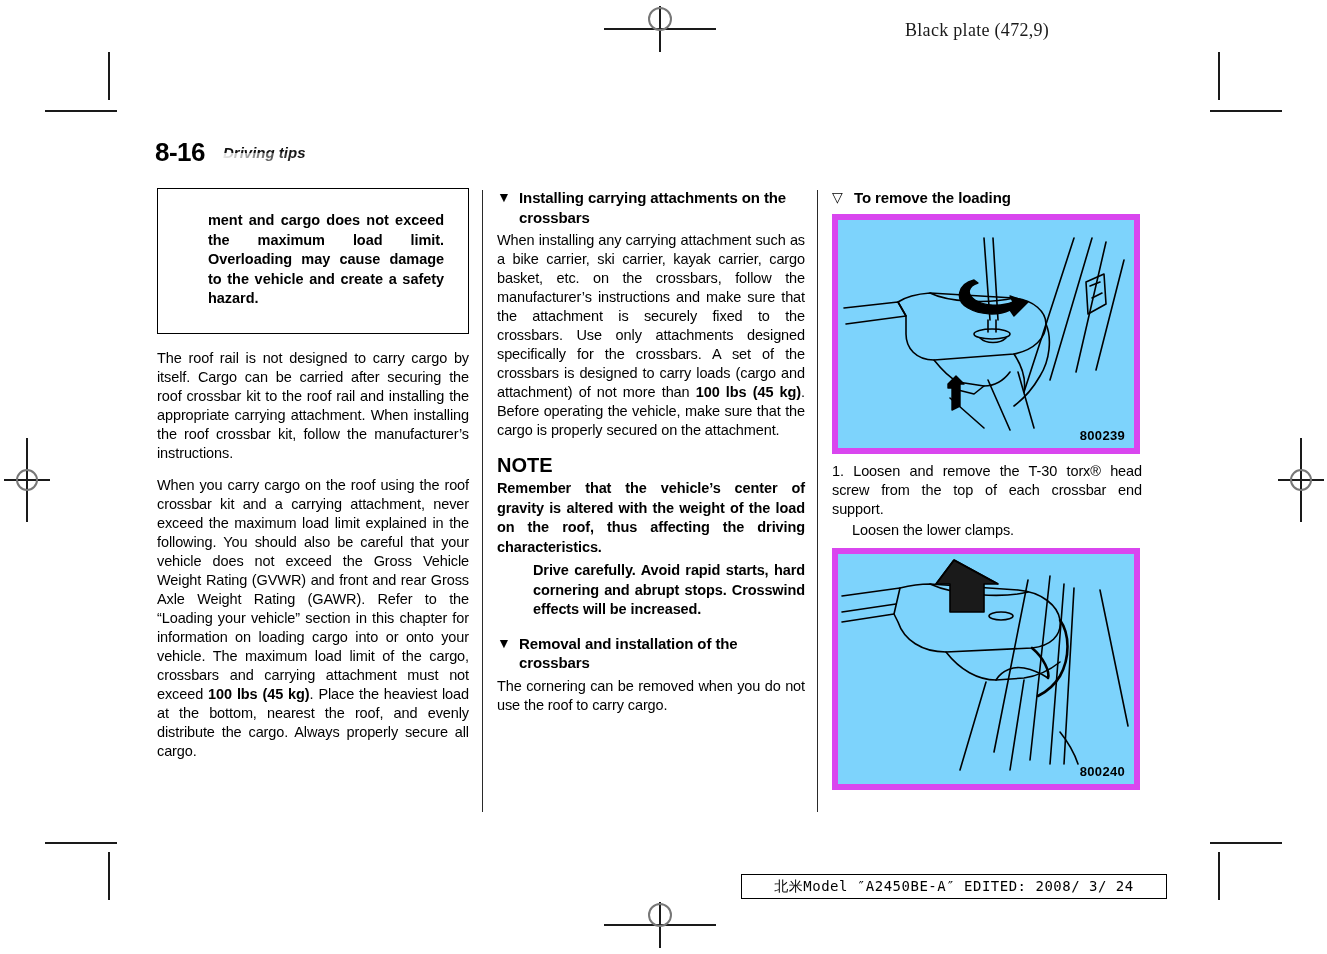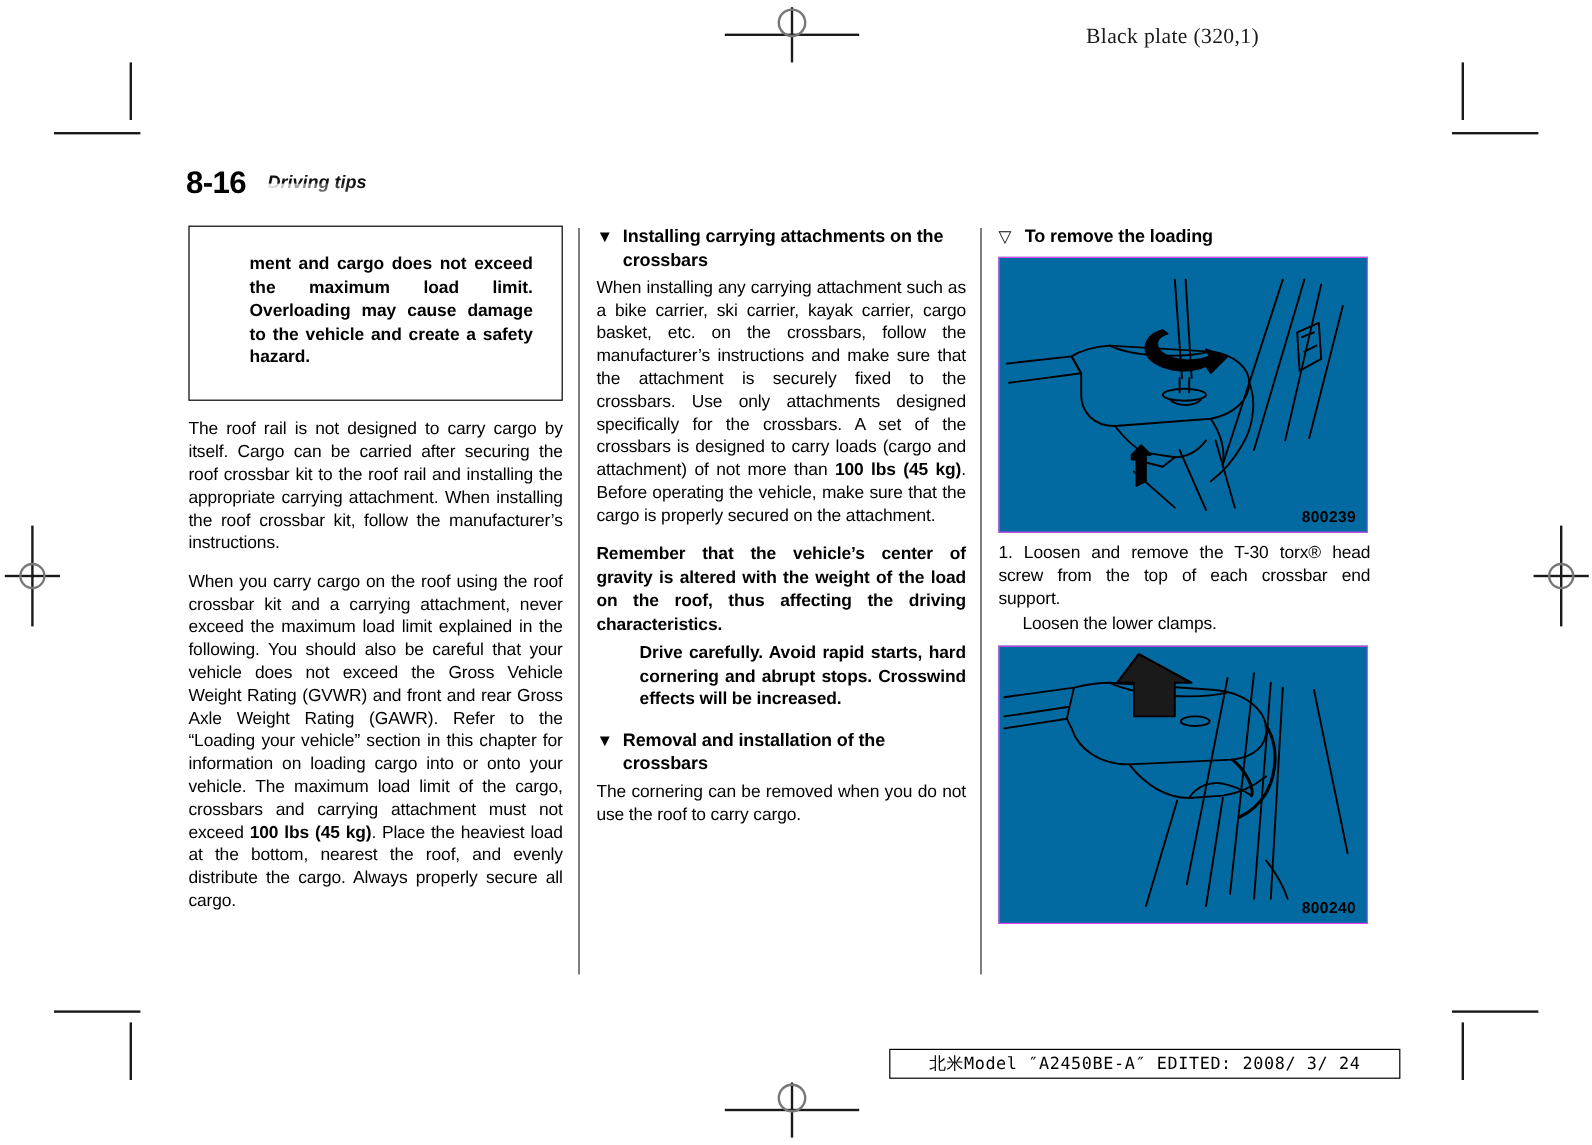--- a/index.html
+++ b/index.html
@@ -162,25 +162,25 @@
     font-size: 14.5px;
     font-weight: bold;
     line-height: 19.5px;
     text-align: justify;
     text-justify: inter-word;
     letter-spacing: -0.1px;
   }
 
   
   .figure {
-    border: 1px solid #d946ef;
+    border: 6px solid #d946ef;
     width: 308px;
     box-sizing: border-box;
     position: relative;
-    background: #0369a1;
+    background: #7dd3fc;
     margin: 6px 0 8px 0;
   }
   .fig-id {
     position: absolute;
     right: 9px;
     bottom: 5px;
     font-size: 13px;
     font-weight: bold;
     letter-spacing: 0.3px;
     color: #000;
@@ -251,21 +251,21 @@
   <div class="rv"></div>
   <div class="rh"></div>
   <div class="rc" style="left:12px; top:31px; width:18px; height:18px;"></div>
 </div>
 <div class="reg-mark" style="left:1278px; top:438px; width:46px; height:84px;">
   <div class="rv"></div>
   <div class="rh"></div>
   <div class="rc" style="left:12px; top:31px; width:18px; height:18px;"></div>
 </div>
 
-<div class="black-plate">Black plate (320,1)</div>
+<div class="black-plate">Black plate (472,9)</div>
 
 <div class="running-head">
   <div class="head-rule"></div>
   <div class="page-number">8-16</div>
   <div class="section-title">Driving tips</div>
   <div class="head-rule-mask"></div>
 </div>
 
 <div class="col-divider div1"></div>
 <div class="col-divider div2"></div>
@@ -278,20 +278,21 @@
   <p class="body"><span>When you carry cargo on the roof using the roof crossbar kit and a carrying attachment, never exceed the maximum load limit explained in the following. You should also be careful that your vehicle does not exceed the Gross Vehicle Weight Rating (GVWR) and front and rear Gross Axle Weight Rating (GAWR). Refer to the “Loading your vehicle” section in this chapter for information on loading cargo into or onto your vehicle. The maximum load limit of the cargo, crossbars and carrying attachment must not exceed </span><b>100 lbs (45 kg)</b><span>. Place the heaviest load at the bottom, nearest the roof, and evenly distribute the cargo. Always properly secure all cargo.</span></p>
 </div>
 
 <div class="col col2">
   <div class="sub-head">
     <span class="tri">▼</span>
     <span class="sub-head-text">Installing carrying attachments on the crossbars</span>
   </div>
   <p class="body"><span>When installing any carrying attachment such as a bike carrier, ski carrier, kayak carrier, cargo basket, etc. on the crossbars, follow the manufacturer’s instructions and make sure that the attachment is securely fixed to the crossbars. Use only attachments designed specifically for the crossbars. A set of the crossbars is designed to carry loads (cargo and attachment) of not more than </span><b>100 lbs (45 kg)</b><span>. Before operating the vehicle, make sure that the cargo is properly secured on the attachment.</span></p>
 
+  <div class="note-head">NOTE</div>
   <p class="bold-body">Remember that the vehicle’s center of gravity is altered with the weight of the load on the roof, thus affecting the driving characteristics.</p>
   <p class="bold-body" style="margin-bottom:14px;margin-left:36px;">Drive carefully. Avoid rapid starts, hard cornering and abrupt stops. Crosswind effects will be increased.</p>
 
   <div class="sub-head">
     <span class="tri">▼</span>
     <span class="sub-head-text">Removal and installation of the crossbars</span>
   </div>
   <p class="body">The cornering can be removed when you do not use the roof to carry cargo.</p>
 </div>
 

